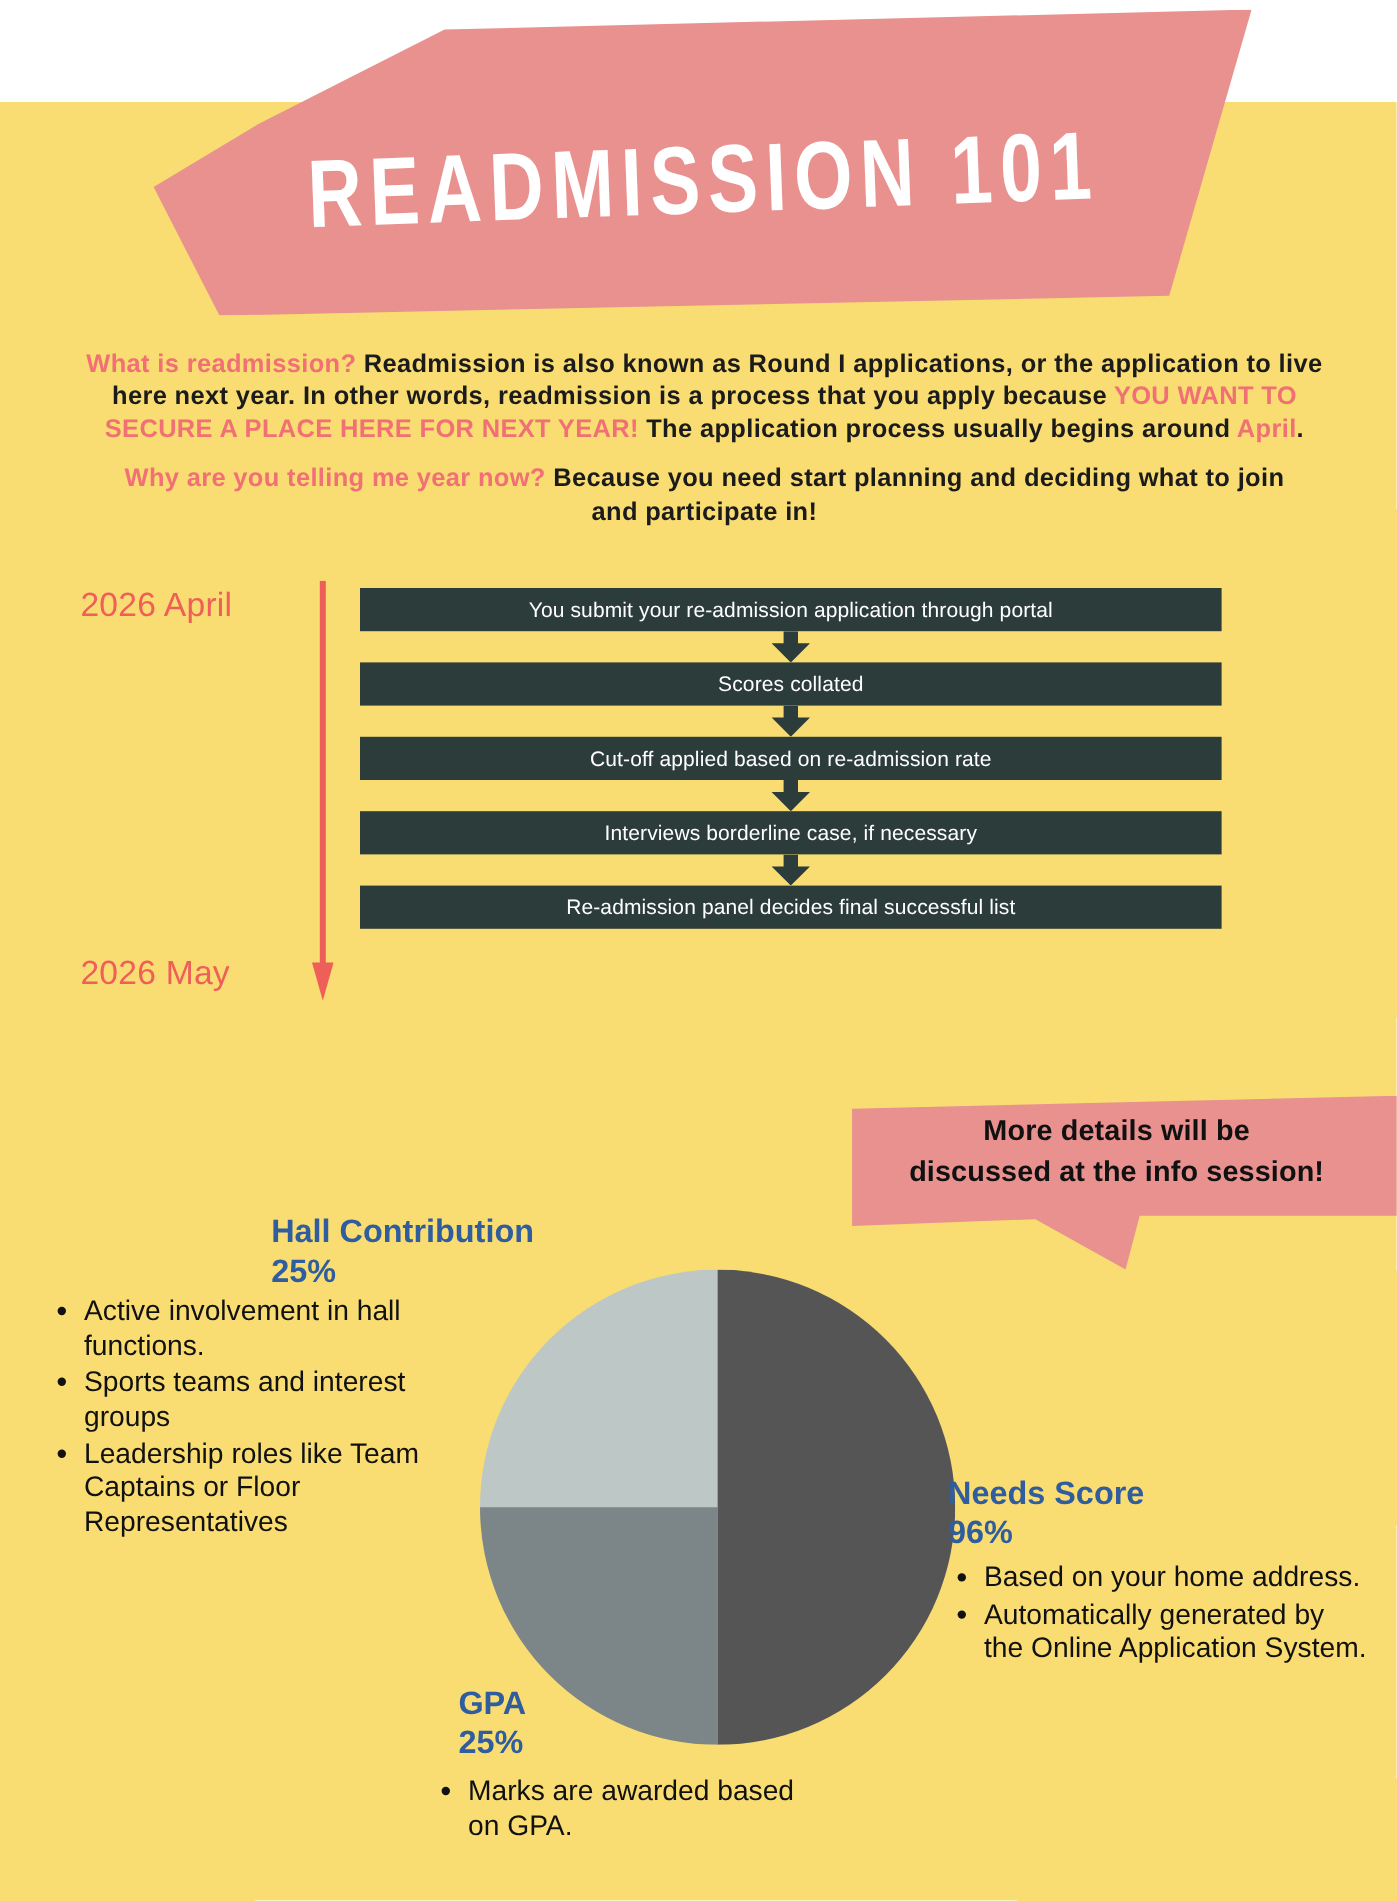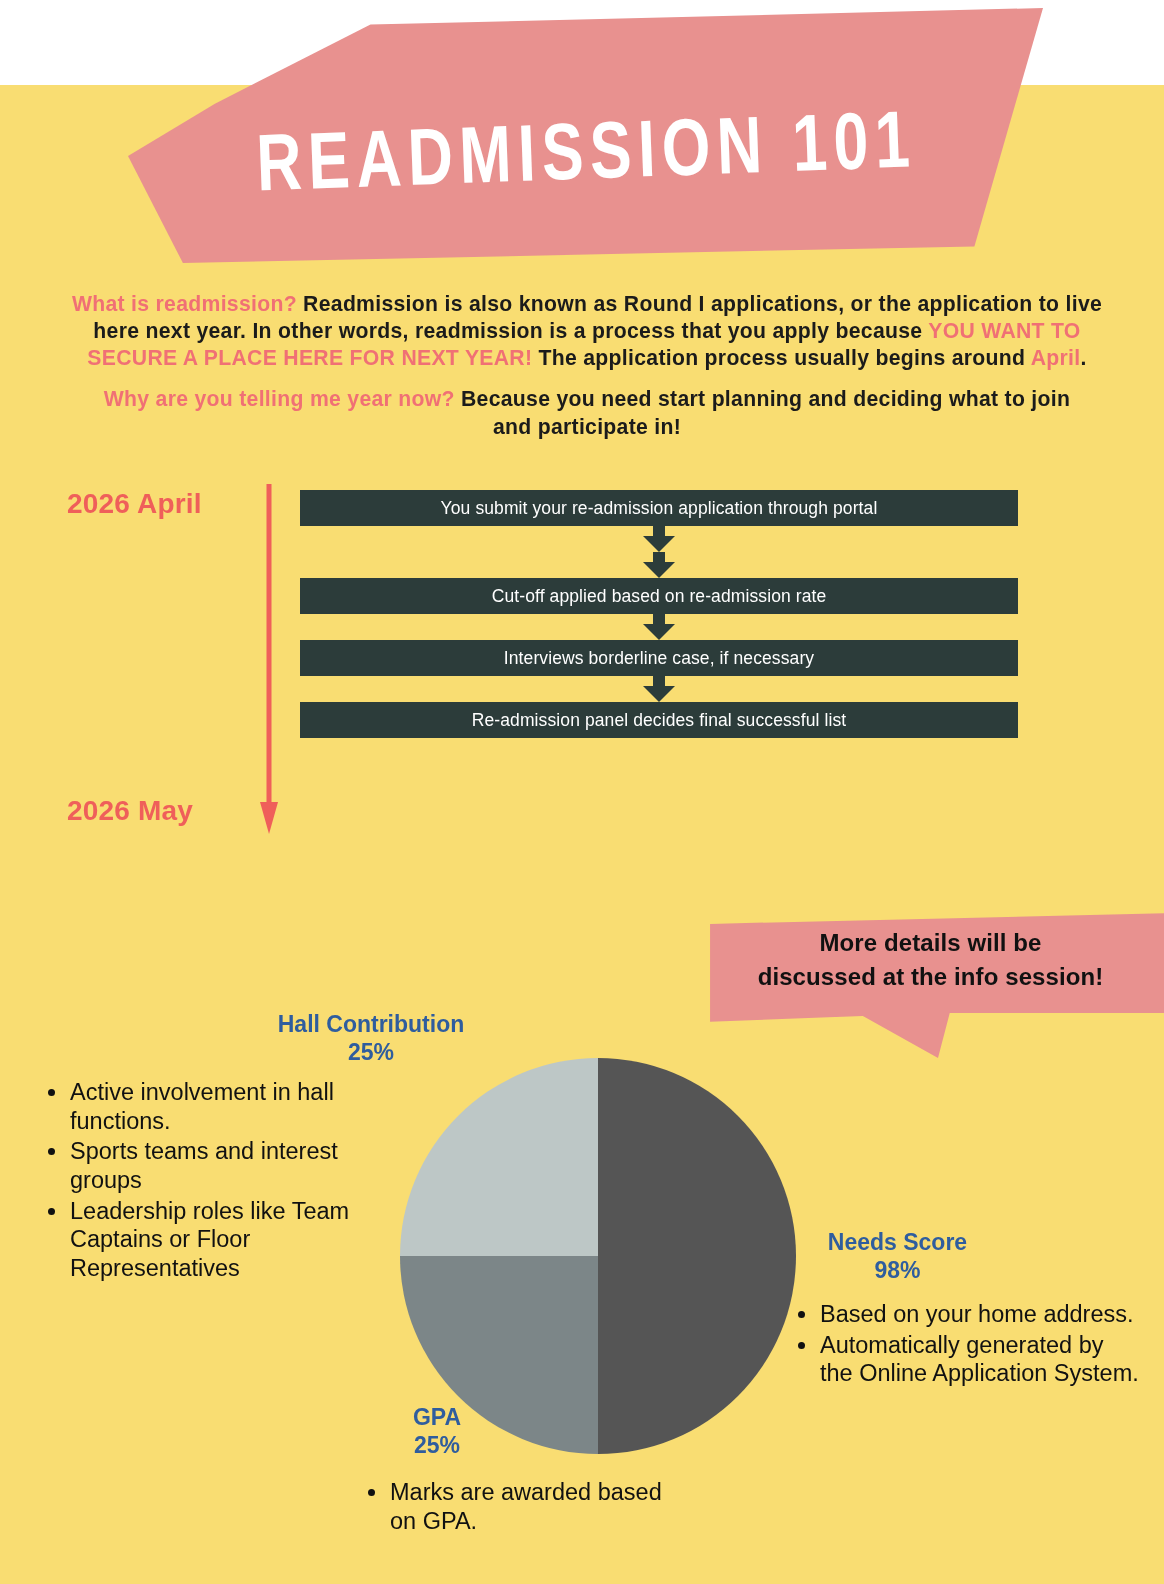--- a/index.html
+++ b/index.html
@@ -82,21 +82,21 @@
   }
   .intro p { margin-bottom: 14px; }
   .intro .accent { color: #f07075; }
   .intro .para2 { padding: 0 30px; }
 
   
   .timeline-label {
     position: absolute;
     color: #ef5f5a;
     font-size: 28px;
-    font-weight: bold;
+    font-weight: normal;
     letter-spacing: 0.2px;
     z-index: 5;
   }
   .tl-april { left: 67px; top: 488px; }
   .tl-may   { left: 67px; top: 795px; }
 
   .timeline-arrow {
     position: absolute;
     left: 260px;
     top: 484px;
@@ -190,24 +190,23 @@
     position: absolute;
     left: 0; top: 50%;
     width: 50%; height: 50%;
     background: #7c8688;
   }
 
   
   .pie-label {
     position: absolute;
     color: #2f5d9e;
-    font-size: 23px;
+    font-size: 27px;
     font-weight: bold;
     line-height: 1.22;
-    text-align: center;
     z-index: 6;
   }
   .lbl-hall  { left: 226px; top: 1010px; width: 290px; }
   .lbl-needs { left: 790px; top: 1228px; width: 215px; }
   .lbl-gpa   { left: 382px; top: 1403px; width: 110px; }
 
   
   .bullets {
     position: absolute;
     color: #111111;
@@ -268,20 +267,23 @@
 
   <div class="flow">
     <div class="flow-box">
       <span>You submit your re-admission application through portal</span>
     </div>
     <div class="flow-arrow">
       <svg width="36" height="26" viewBox="0 0 36 26" xmlns="http://www.w3.org/2000/svg">
         <polygon points="12,0 24,0 24,10 34,10 18,26 2,10 12,10" fill="#2c3c3a"></polygon>
       </svg>
     </div>
+    <div class="flow-box">
+      <span>Scores collated</span>
+    </div>
     <div class="flow-arrow">
       <svg width="36" height="26" viewBox="0 0 36 26" xmlns="http://www.w3.org/2000/svg">
         <polygon points="12,0 24,0 24,10 34,10 18,26 2,10 12,10" fill="#2c3c3a"></polygon>
       </svg>
     </div>
     <div class="flow-box">
       <span>Cut-off applied based on re-admission rate</span>
     </div>
     <div class="flow-arrow">
       <svg width="36" height="26" viewBox="0 0 36 26" xmlns="http://www.w3.org/2000/svg">
@@ -320,21 +322,21 @@
     <div>25%</div>
   </div>
   <ul class="bullets bl-hall">
     <li>Active involvement in hall functions.</li>
     <li>Sports teams and interest groups</li>
     <li>Leadership roles like Team Captains or Floor Representatives</li>
   </ul>
 
   <div class="pie-label lbl-needs">
     <div>Needs Score</div>
-    <div>98%</div>
+    <div>96%</div>
   </div>
   <ul class="bullets bl-needs">
     <li>Based on your home address.</li>
     <li>Automatically generated by the Online Application System.</li>
   </ul>
 
   <div class="pie-label lbl-gpa">
     <div>GPA</div>
     <div>25%</div>
   </div>

